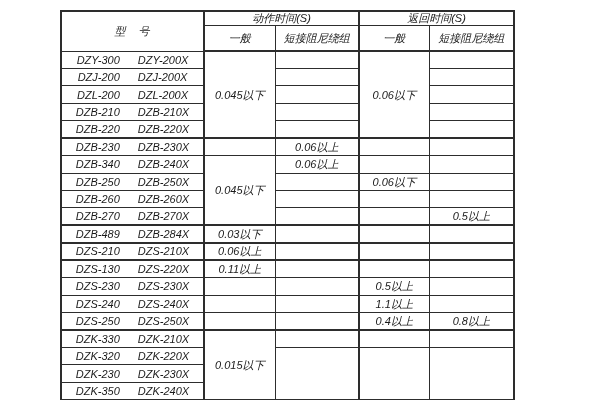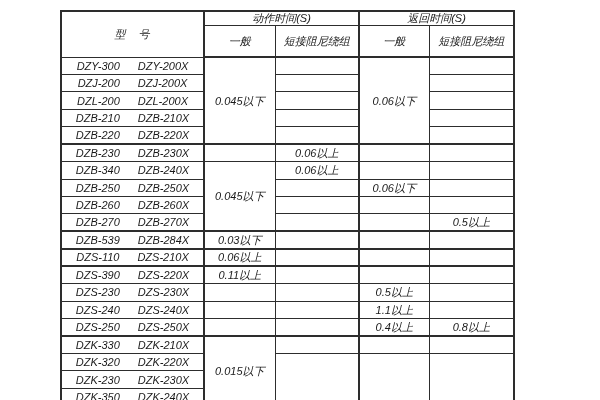--- a/index.html
+++ b/index.html
@@ -14,21 +14,21 @@
     border:2px solid #2d2d2d;
   }
   table.spec th, table.spec td {
     border:1px solid #2d2d2d;
     font-size:11px; font-weight:normal;
     text-align:center; vertical-align:middle;
     padding:0; overflow:hidden; white-space:nowrap;
     line-height:1.1;
   }
   tr.h1 { height:14px; }
-  tr.h2 { height:32px;border-radius:9px; }
+  tr.h2 { height:26px;border-radius:9px; }
   tr.h2 th { border-bottom-width:2px; }
   tbody tr { height:17.45px; }
   .bl2 { border-left-width:2px !important; }
   .bb2 { border-bottom-width:2px !important; }
   td.model .m2 { margin-left:18px; }
   th.modelhead { letter-spacing:1px; }
 </style>
 </head>
 <body>
 
@@ -108,35 +108,35 @@
       <td class="bl2"></td>
       <td></td>
     </tr>
     <tr>
       <td class="model bb2"><span class="m1">DZB-270</span><span class="m2">DZB-270X</span></td>
       <td class="bb2"></td>
       <td class="bl2 bb2"></td>
       <td class="bb2">0.5以上</td>
     </tr>
     <tr>
-      <td class="model bb2"><span class="m1">DZB-539</span><span class="m2">DZB-284X</span></td>
+      <td class="model bb2"><span class="m1">DZB-489</span><span class="m2">DZB-284X</span></td>
       <td class="bl2 bb2">0.03以下</td>
       <td class="bb2"></td>
       <td class="bl2 bb2"></td>
       <td class="bb2"></td>
     </tr>
     <tr>
-      <td class="model bb2"><span class="m1">DZS-110</span><span class="m2">DZS-210X</span></td>
+      <td class="model bb2"><span class="m1">DZS-210</span><span class="m2">DZS-210X</span></td>
       <td class="bl2 bb2">0.06以上</td>
       <td class="bb2"></td>
       <td class="bl2 bb2"></td>
       <td class="bb2"></td>
     </tr>
     <tr>
-      <td class="model"><span class="m1">DZS-390</span><span class="m2">DZS-220X</span></td>
+      <td class="model"><span class="m1">DZS-130</span><span class="m2">DZS-220X</span></td>
       <td class="bl2">0.11以上</td>
       <td></td>
       <td class="bl2"></td>
       <td></td>
     </tr>
     <tr>
       <td class="model"><span class="m1">DZS-230</span><span class="m2">DZS-230X</span></td>
       <td class="bl2"></td>
       <td></td>
       <td class="bl2">0.5以上</td>

